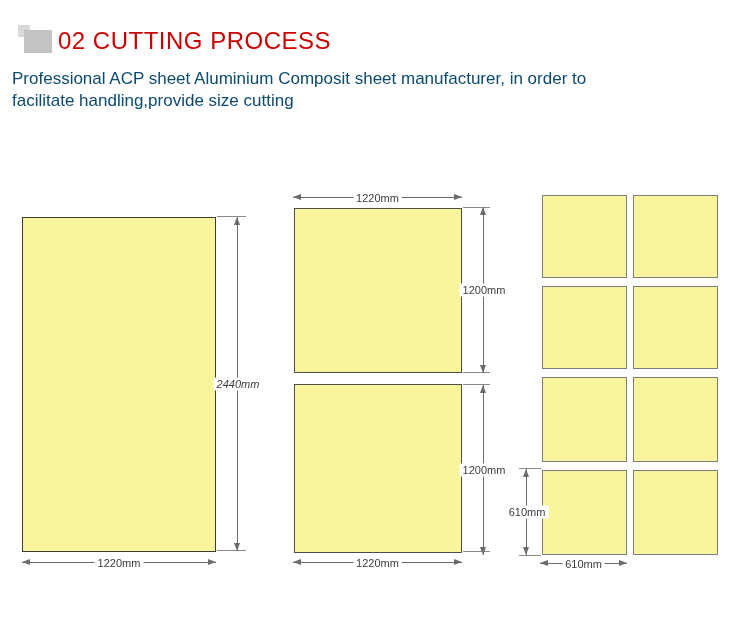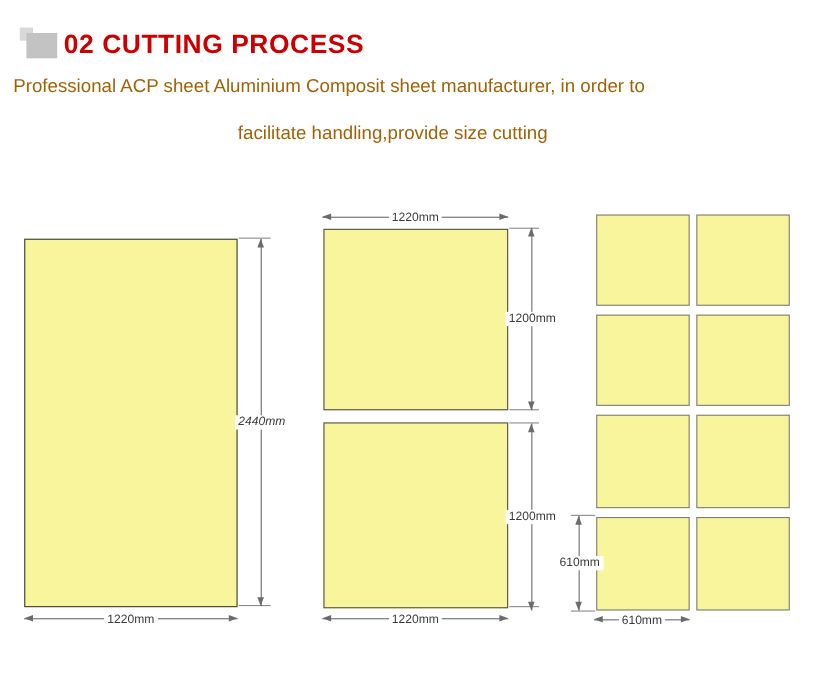--- a/index.html
+++ b/index.html
@@ -10,30 +10,30 @@
     position: relative;
     overflow: hidden;
   }
   .abs { position: absolute; }
 
   
   .marker-sq-small { left: 18px; top: 25px; width: 12px; height: 12px; background: #d9d9d9; }
   .marker-sq-large { left: 24px; top: 30px; width: 28px; height: 23px; background: #c3c3c3; }
   .page-title {
     left: 58px; top: 27px;
-    font-size: 24px; font-weight: bold; color: #cc0000;
+    font-size: 24px; font-weight: normal; color: #cc0000;
     letter-spacing: 0.5px; white-space: nowrap;
   }
   .desc {
     left: 12px; width: 690px;
-    font-size: 17px; color: #a16207; line-height: 26px;
+    font-size: 17px; color: #0c4a6e; line-height: 26px;
     white-space: nowrap;
   }
   .desc-line1 { top: 66px; }
-  .desc-line2 { top: 108px; text-align: center; }
+  .desc-line2 { top: 88px; }
 
   
   .sheet {
     position: absolute;
     background: #f8f59c;
   }
   .sheet-dark  { border: 1px solid #3b3b3b; }
   .sheet-mid   { border: 1px solid #4e4e4e; }
   .sheet-light { border: 1px solid #7d7d7d; }
 

